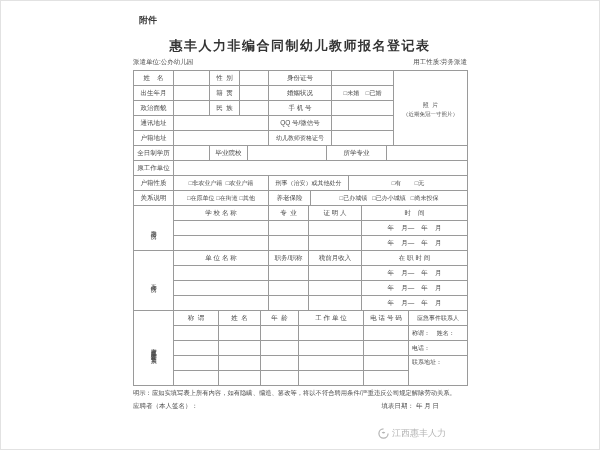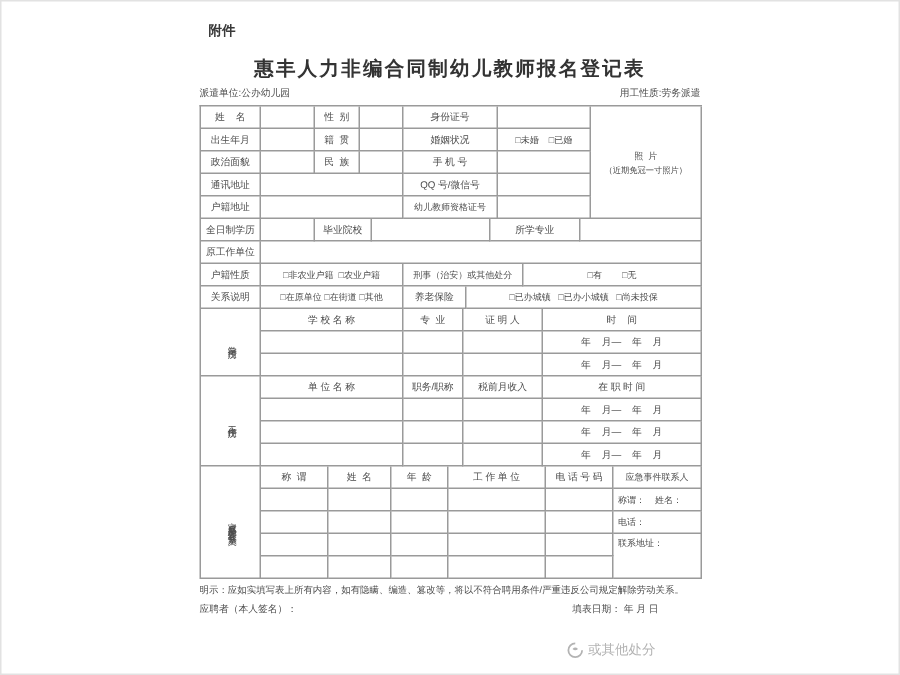--- a/index.html
+++ b/index.html
@@ -235,14 +235,14 @@
   <span class="date">填表日期：        年    月    日</span>
 </div>
 
 <div class="logo">
   <span>
     <svg width="11" height="11" viewBox="0 0 12 12">
       <path d="M6 1 A5 5 0 1 0 11 6" fill="none" stroke="#b3b3b3" stroke-width="1.3"></path>
       <path d="M4 5 q2 -2 4 0 q-2 2 -4 0" fill="#b3b3b3"></path>
     </svg>
   </span>
-  <span>或其他处分</span>
+  <span>江西惠丰人力</span>
 </div>
 
 </body></html>

